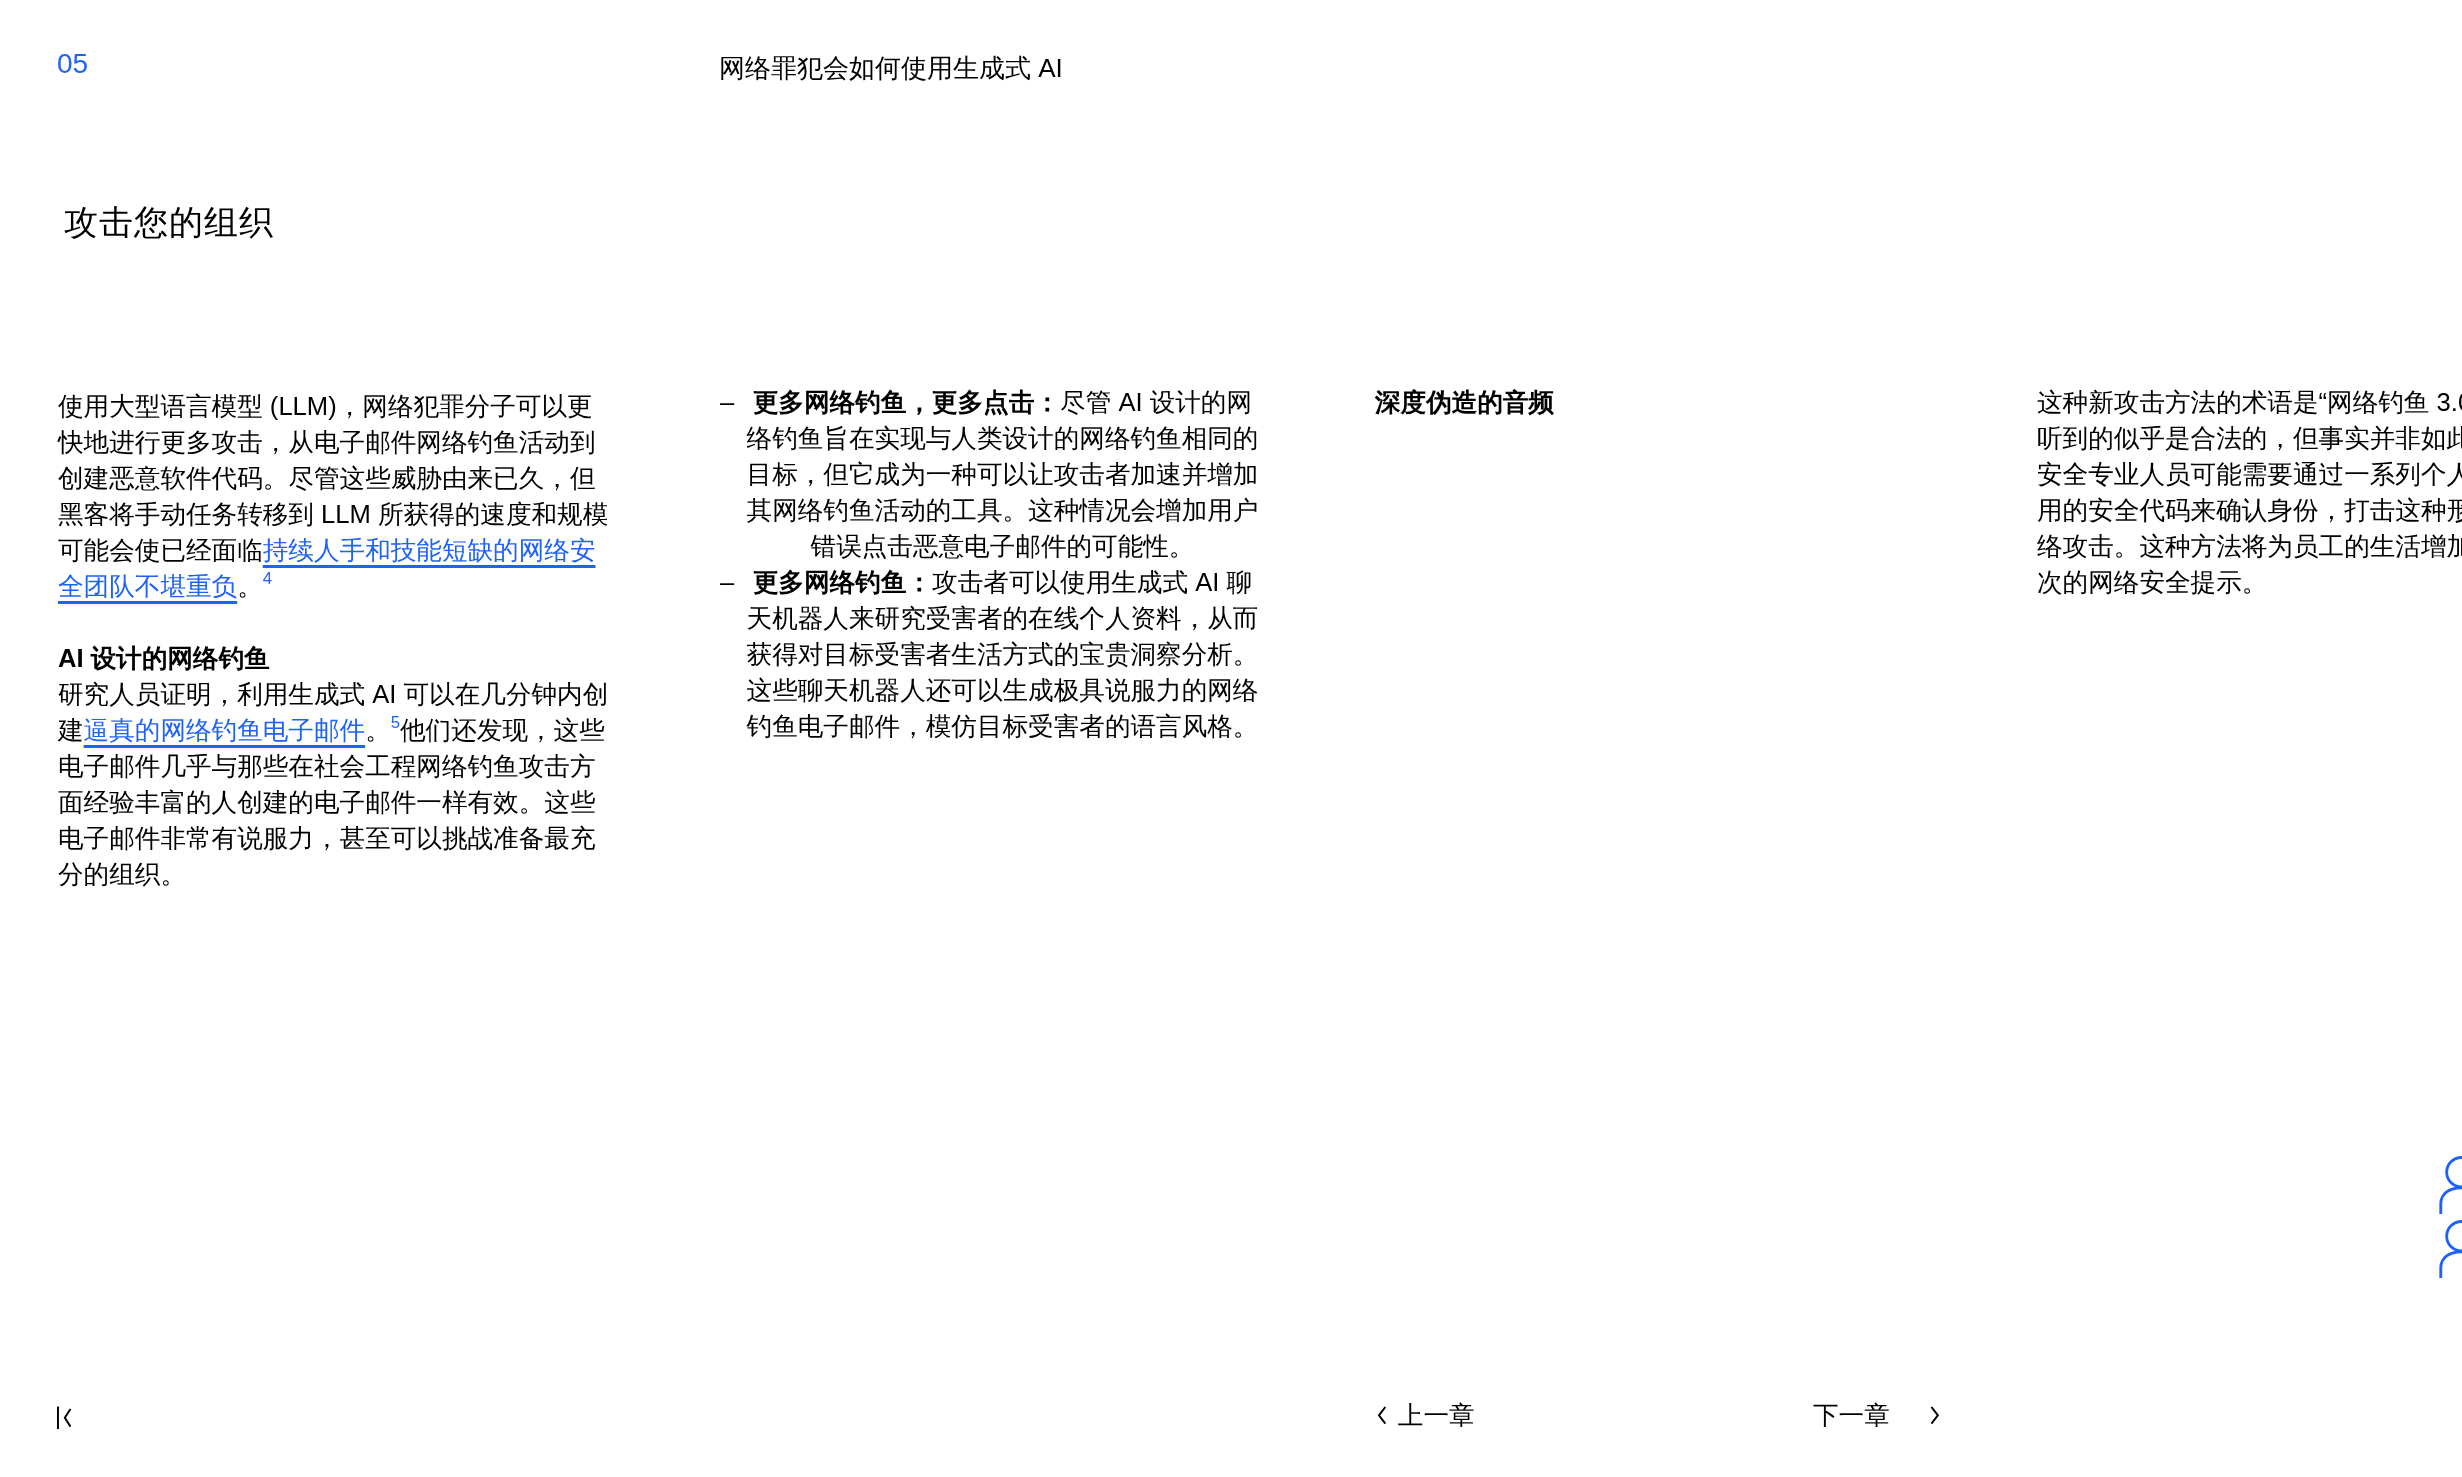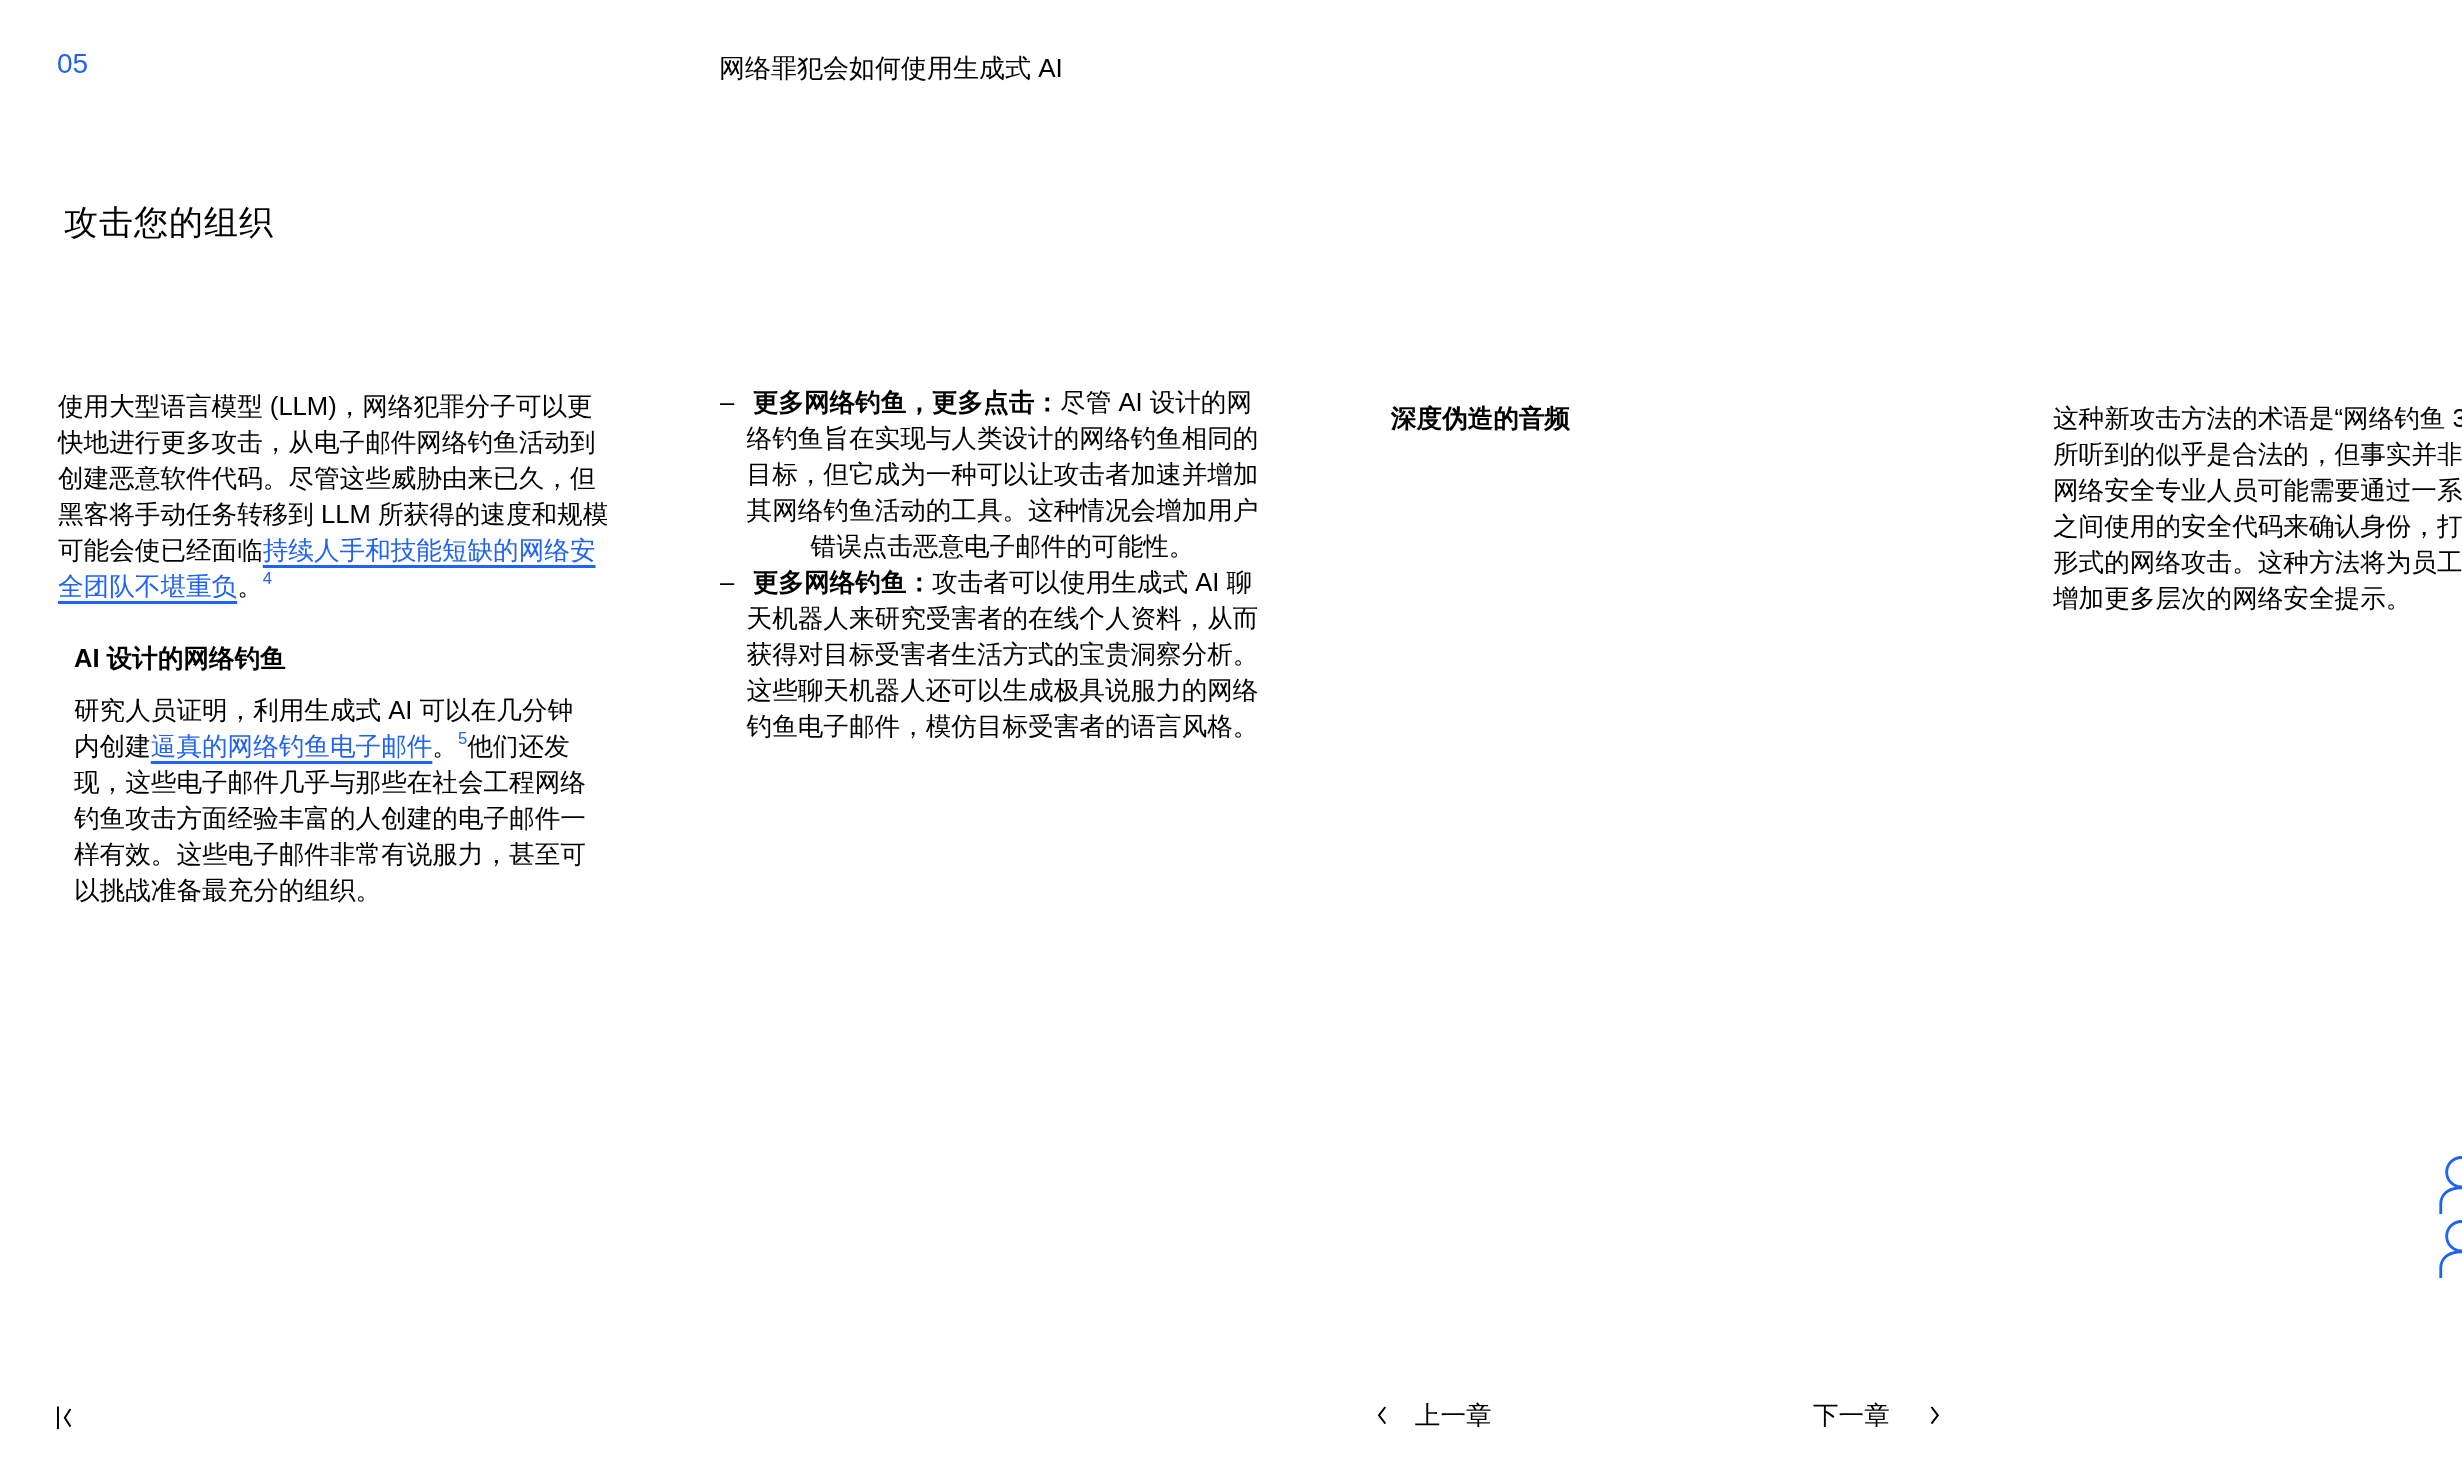--- a/index.html
+++ b/index.html
@@ -22,21 +22,21 @@
     font-size:34px; font-weight:300; letter-spacing:1px; color:var(--text);
   }
 
   
   .col { top:384px; font-size:25.6px; line-height:36px; }
   .col-1 { left:58px;  width:553px; }
   .col-2 { left:720px; width:541px; }
   .col-3 { left:1375px; width:534px; }
   .col-4 { left:2037px; width:533px; }
   .col p { margin:4px 0 36px 0; }
-  .col p.tight { margin:16px; }
+  .col p.tight { margin:0; }
   .subhead { margin:0; font-weight:700; }
 
   a.link {
     color:var(--accent);
     text-decoration:underline;
     text-decoration-thickness:2.5px;
     text-underline-offset:5.9px;
     cursor:pointer;
   }
   sup.fn {
@@ -52,21 +52,21 @@
   
   .people-row { position:absolute; left:2439px; }
   .people-row.row-1 { top:1156px; }
   .people-row.row-2 { top:1220px; }
   .people-row svg { display:block; }
   .people-stroke { stroke:var(--accent); fill:none; stroke-width:1.75; }
 
   
   .footer-item { top:1398px; font-size:25.6px; color:var(--text); }
   .nav-first { left:56px; top:1405px; cursor:pointer; }
-  .nav-prev  { left:1376px; display:flex; align-items:center; gap:27px; cursor:pointer; }
+  .nav-prev  { left:1376px; display:flex; align-items:center; gap:10px; cursor:pointer; }
   .nav-next  { left:1813px; display:flex; align-items:center; gap:39px; cursor:pointer; }
   .nav-glyph { stroke:#000; fill:none; stroke-width:4; }
 </style>
 </head>
 <body>
 
 <div>
 
   <span class="abs chapter-num">05</span>
   <span class="abs doc-title">网络罪犯会如何使用生成式 AI</span>

